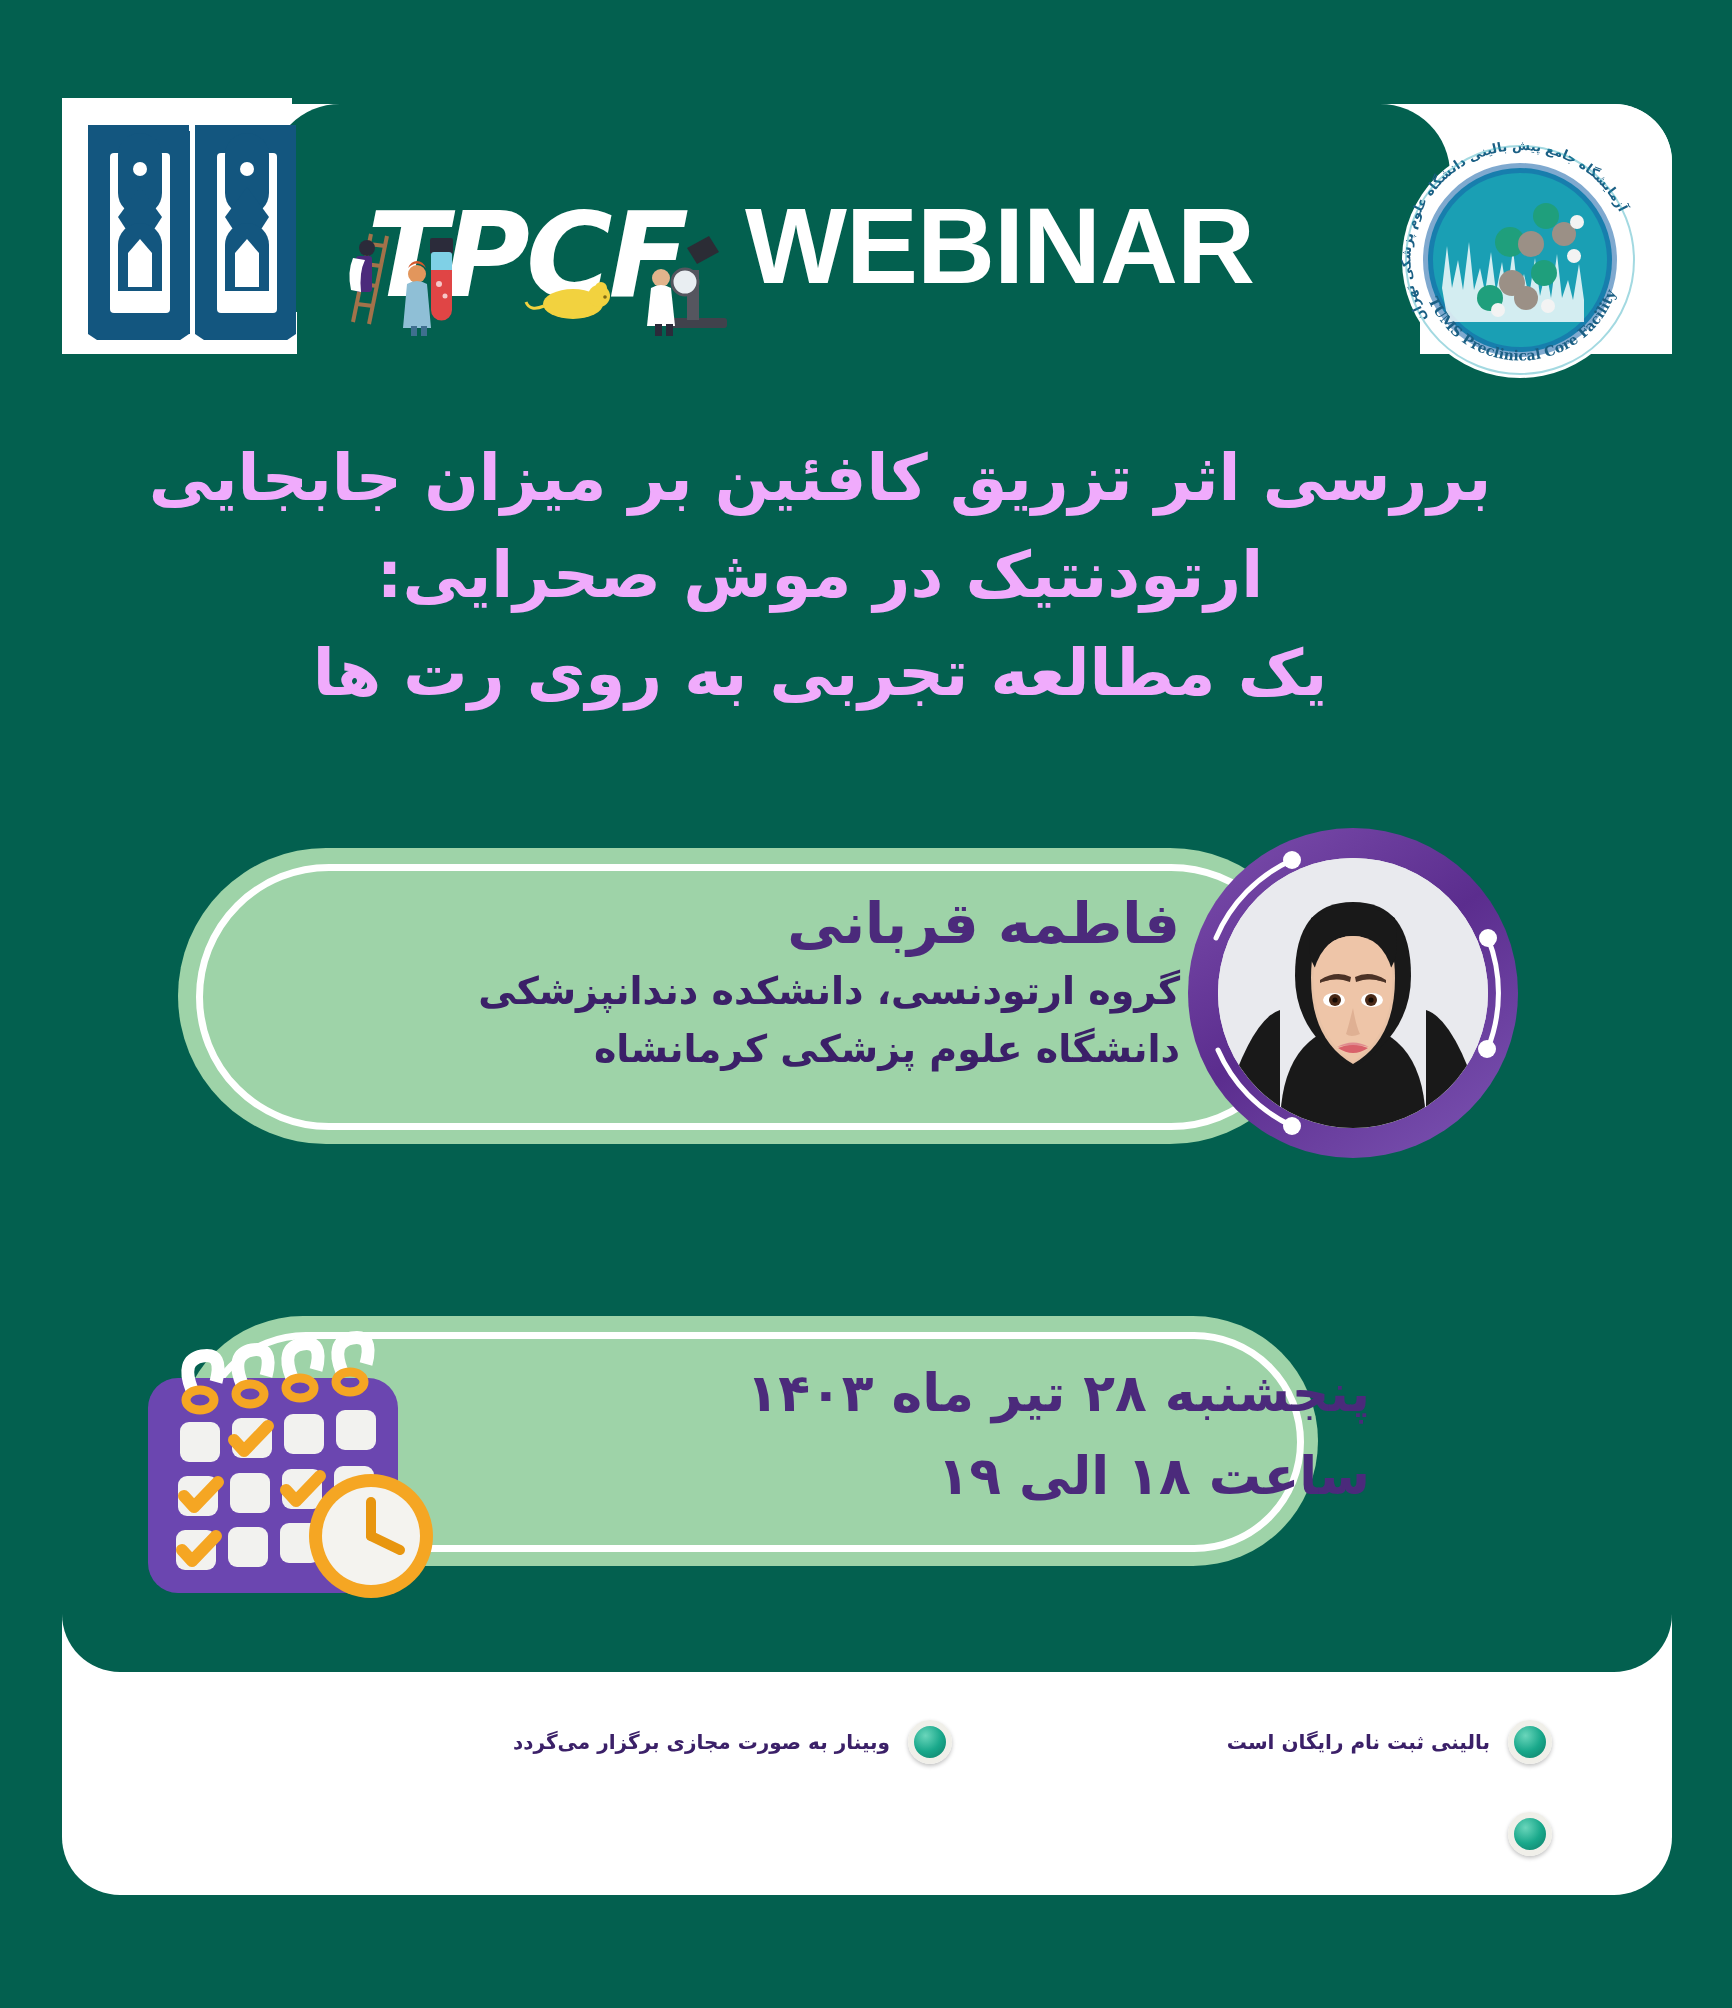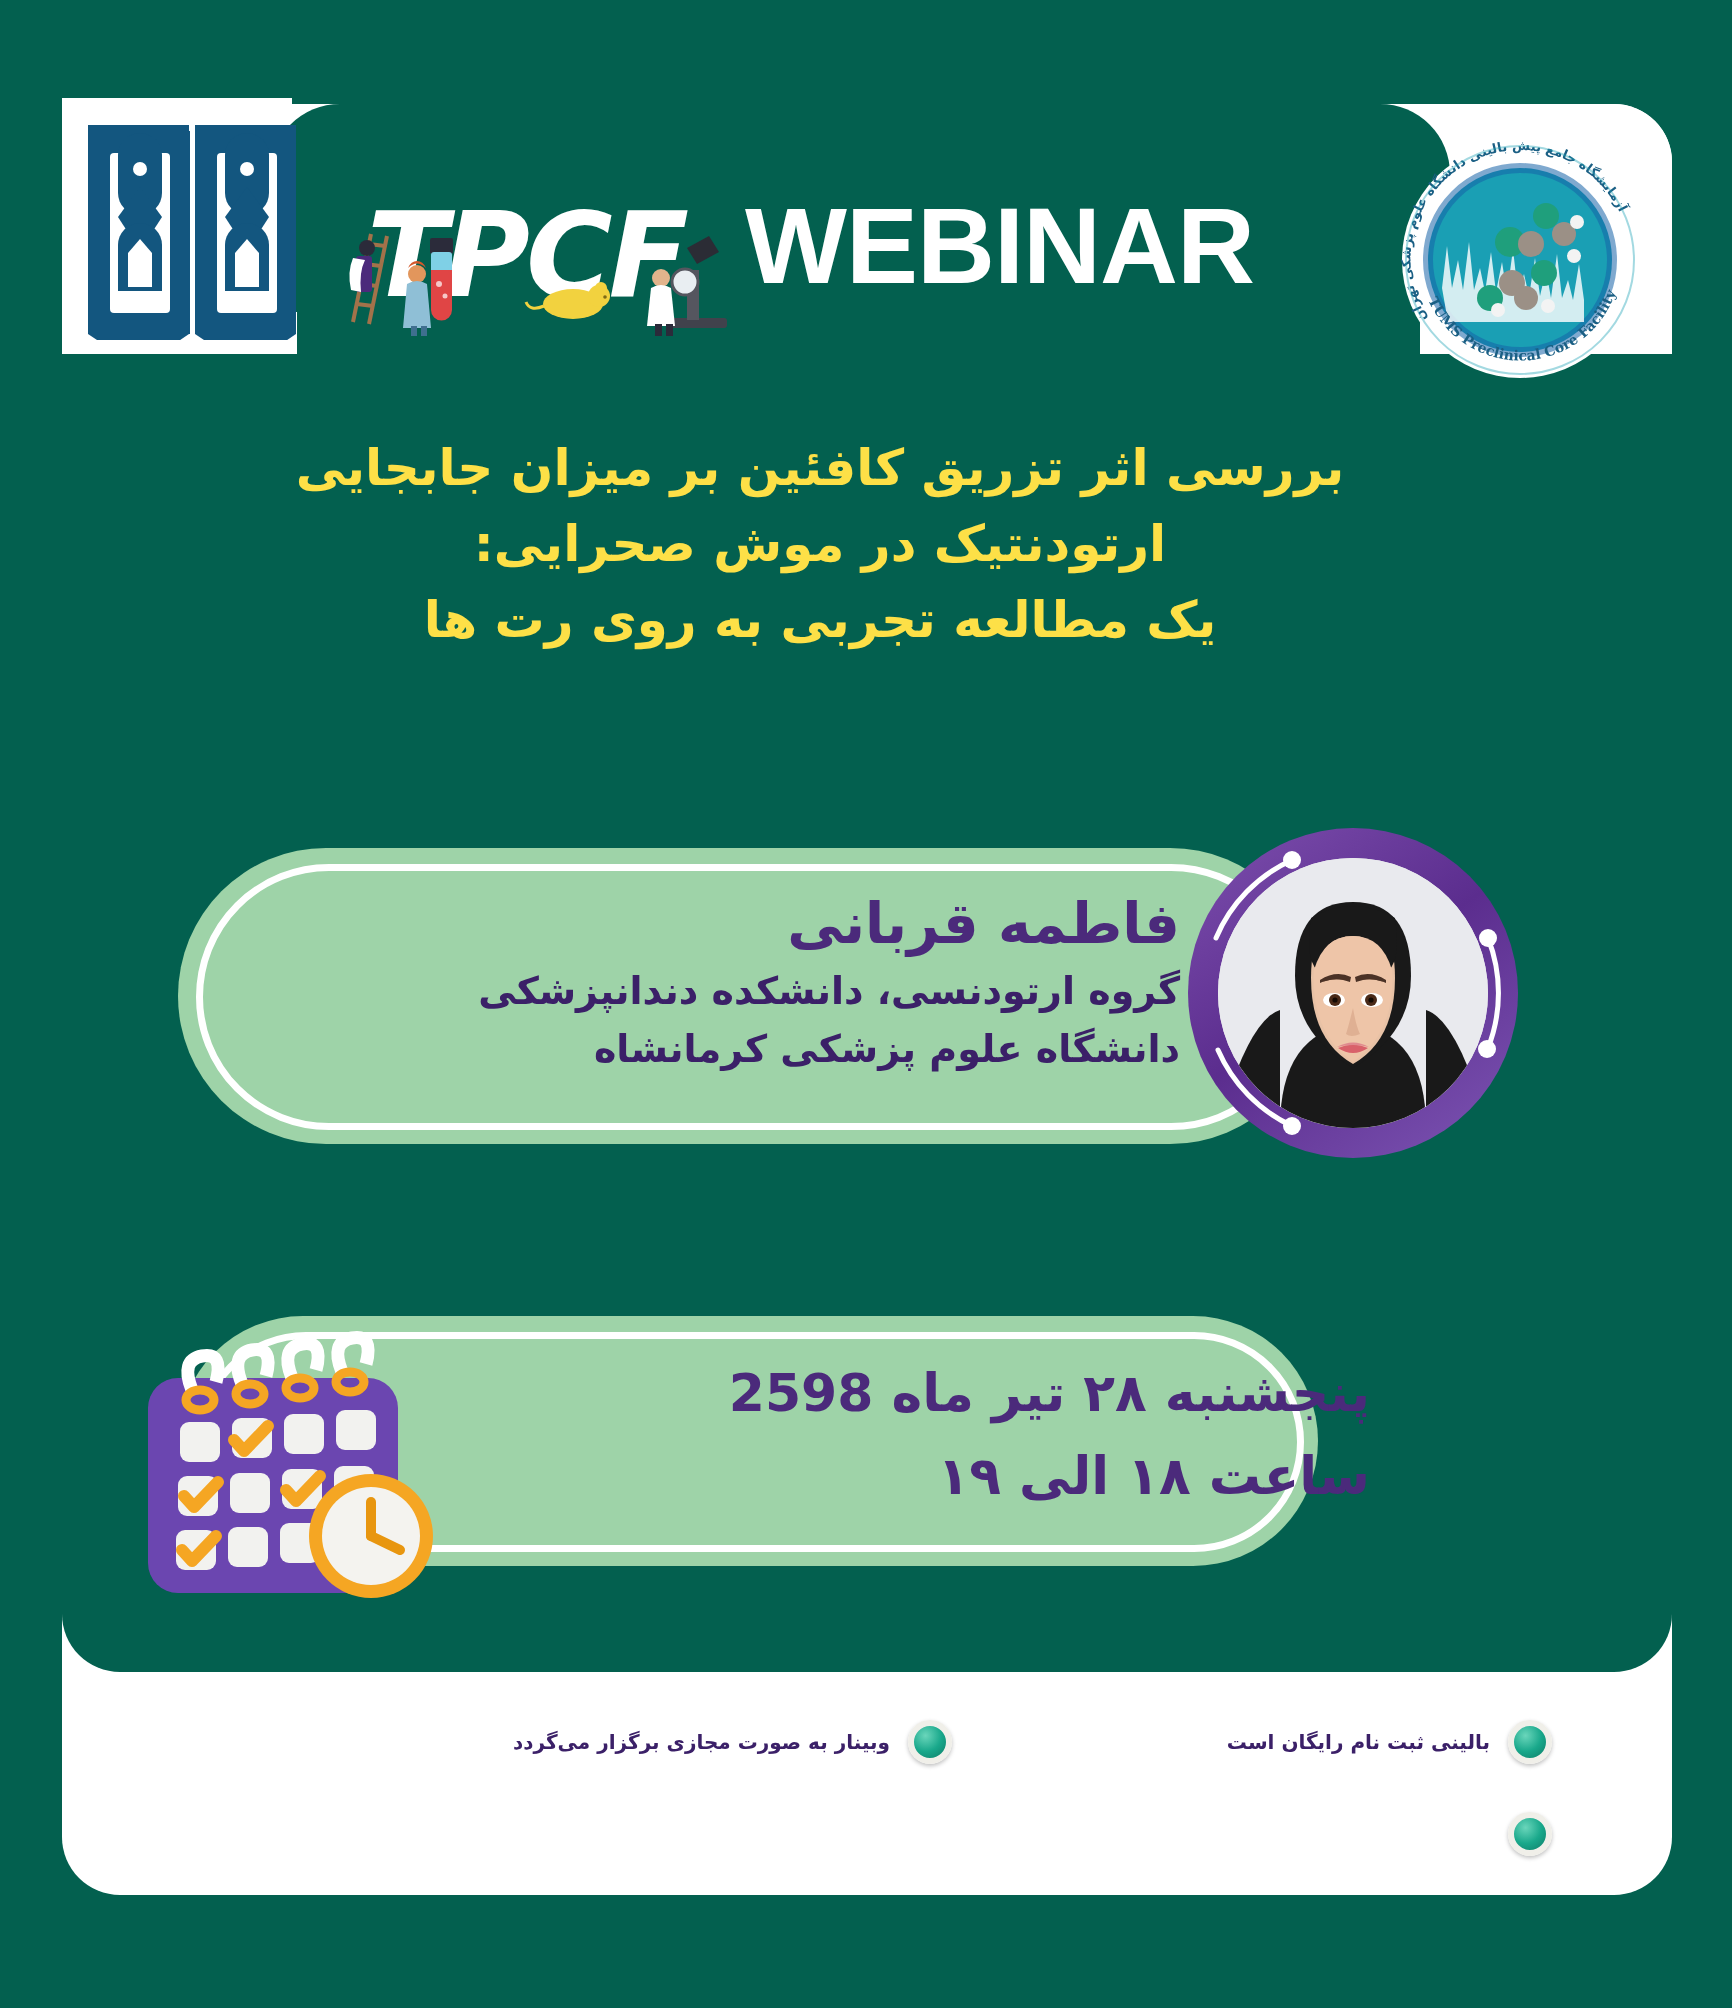--- a/index.html
+++ b/index.html
@@ -62,23 +62,23 @@
     position:absolute;left:745px;top:192px;
     font-family:Liberation Sans, sans-serif;
     font-weight:bold;font-size:108px;letter-spacing:-1px;color:#ffffff;line-height:1;
   }
   
   #tpcf-circle-logo{position:absolute;left:1398px;top:138px;width:245px;height:245px;}
 
   
   #poster-title{
     position:absolute;left:110px;top:430px;width:1420px;
-    direction:rtl;text-align:center;color:#fde047;
-    font-family:"DejaVu Sans","Liberation Sans",sans-serif;
-    font-weight:bold;font-size:50px;line-height:1.52;
+    direction:rtl;text-align:center;color:#f0abfc;
+    font-family:"DejaVu Sans","Liberation Sans",sans-serif;
+    font-weight:bold;font-size:64px;line-height:1.52;
   }
   #poster-title .tline{display:block;}
 
   
   .panel-wrap{position:absolute;}
   .panel-shadow{
     position:absolute;left:0;top:0;width:100%;height:100%;
     background:#9ed3a8;border-radius:999px;
   }
   .panel-inner{
@@ -342,21 +342,21 @@
     <circle cx="299" cy="221" r="9" fill="#ffffff"></circle>
     <circle cx="104" cy="298" r="9" fill="#ffffff"></circle>
   </svg>
 </div>
 
 <div class="panel-wrap" id="date-panel">
   <div class="panel-shadow"></div>
   <div class="panel-inner"></div>
 </div>
 <div id="date-block">
-  <div class="date-line">پنجشنبه ۲۸ تیر ماه 2598</div>
+  <div class="date-line">پنجشنبه ۲۸ تیر ماه ۱۴۰۳</div>
   <div class="date-line">ساعت ۱۸ الی ۱۹</div>
 </div>
 
 <div id="calendar-icon">
   <svg viewBox="0 0 330 300" width="330" height="300">
     <g>
       <rect x="20" y="60" width="250" height="215" rx="30" fill="#6b46b0"></rect>
       <rect x="20" y="60" width="250" height="215" rx="30" fill="url(#g1)" opacity="0"></rect>
       <g fill="#f2f2ef">
         <rect x="52" y="104" width="40" height="40" rx="9"></rect>

